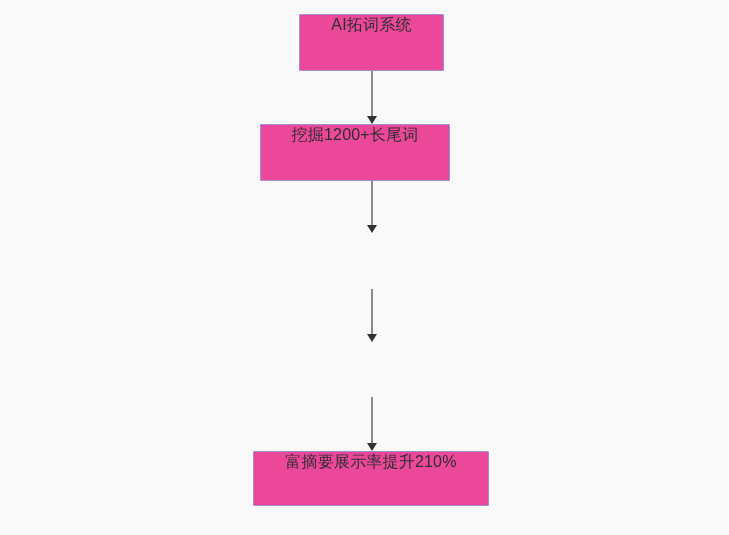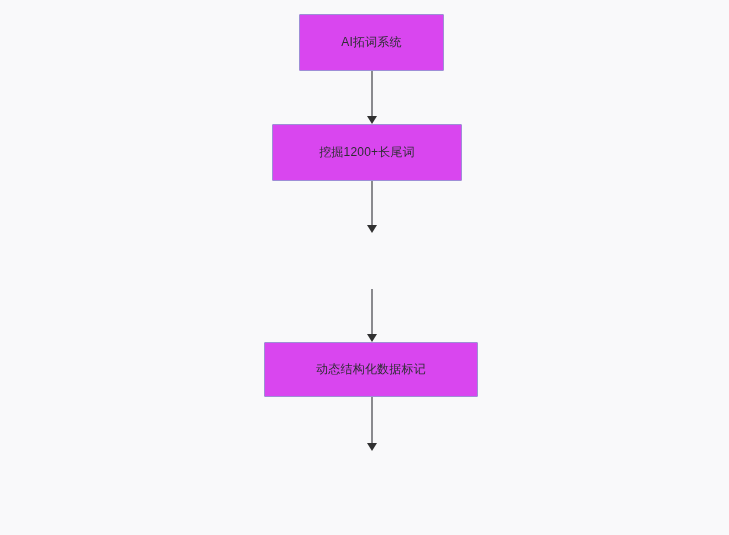--- a/index.html
+++ b/index.html
@@ -14,28 +14,28 @@
     overflow: hidden;
   }
   #flowchart {
     position: relative;
     width: 729px;
     height: 535px;
   }
   .node {
     position: absolute;
     box-sizing: border-box;
-    background: #d946ef;
+    background: #ec4899;
     border: 1.4px solid #9e8fd6;
     border-radius: 1px;
     display: flex;
-    align-items: center;
+    align-items: flex-start;
     justify-content: center;
     color: #2e2e33;
-    font-size: 12px;
+    font-size: 16px;
     line-height: 1.2;
     letter-spacing: 0.2px;
     white-space: nowrap;
   }
   .node-label {
     display: block;
     text-align: center;
   }
   .edge {
     position: absolute;
@@ -65,38 +65,38 @@
 
   <div class="node" style="left:299px; top:14px; width:145px; height:57px;">
     <span class="node-label">AI拓词系统</span>
   </div>
 
   <div class="edge" style="left:371px; top:71px; height:53px;">
     <div class="edge-line" style="height:45px;"></div>
     <div class="edge-head" style="top:45px;"></div>
   </div>
 
-  <div class="node" style="left:272px; top:124px; width:190px; height:57px;">
+  <div class="node" style="left:260px; top:124px; width:190px; height:57px;">
     <span class="node-label">挖掘1200+长尾词</span>
   </div>
 
   <div class="edge" style="left:371px; top:181px; height:52px;">
     <div class="edge-line" style="height:44px;"></div>
     <div class="edge-head" style="top:44px;"></div>
   </div>
 
 
   <div class="edge" style="left:371px; top:289px; height:53px;">
     <div class="edge-line" style="height:45px;"></div>
     <div class="edge-head" style="top:45px;"></div>
   </div>
 
-  <div class="node" style="left:264px; top:342px; width:214px; height:55px;">
-    <span class="node-label">动态结构化数据标记</span>
-  </div>
 
   <div class="edge" style="left:371px; top:397px; height:54px;">
     <div class="edge-line" style="height:46px;"></div>
     <div class="edge-head" style="top:46px;"></div>
   </div>
 
+  <div class="node" style="left:253px; top:451px; width:236px; height:55px;">
+    <span class="node-label">富摘要展示率提升210%</span>
+  </div>
 
 </div>
 
 </body></html>

